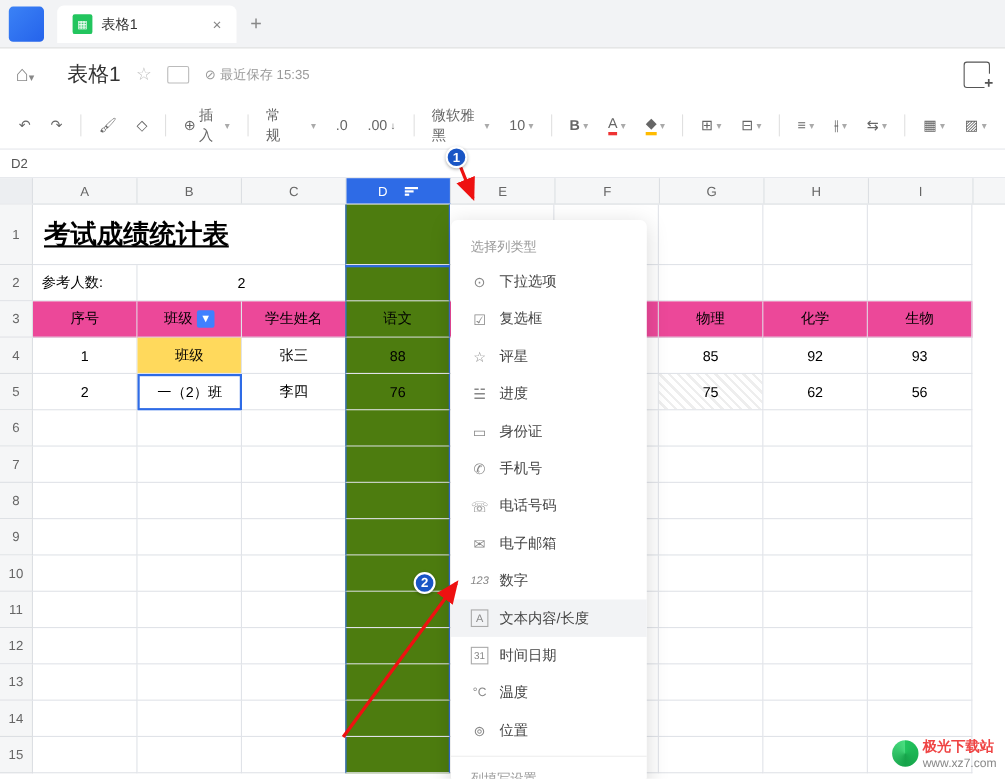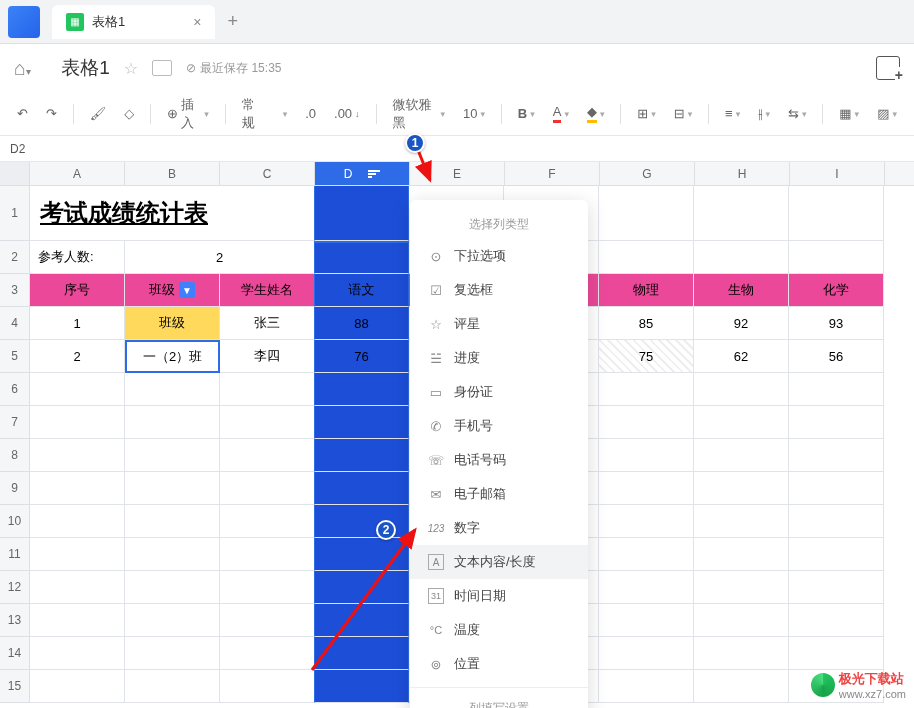--- a/index.html
+++ b/index.html
@@ -37,31 +37,31 @@
     .col-head.selected { background: #2e6be6; color: #fff; position: relative; }
     .col-head-filter { margin-left: 16px; display: flex; flex-direction: column; gap: 1px; cursor: pointer; }
     .col-head-filter span { width: 12px; height: 2px; background: #fff; }
     .col-head-filter span:nth-child(2) { width: 8px; }
     .col-head-filter span:nth-child(3) { width: 4px; }
     
     .grid-row { display: flex; height: 33px; }
     .grid-row.tall { height: 55px; }
     .row-head { width: 30px; background: #f5f6f7; border-right: 1px solid #dcdfe3; border-bottom: 1px solid #dcdfe3; display: flex; align-items: center; justify-content: center; font-size: 12px; color: #666; }
     .cell { width: 95px; border-right: 1px solid #e0e3e8; border-bottom: 1px solid #e0e3e8; display: flex; align-items: center; justify-content: center; font-size: 13px; }
-    .cell.sel-col { background: #1d4ed8; border-right-color: #2e6be6; border-left: 1px solid #2e6be6; margin-left: -1px; }
+    .cell.sel-col { background: #4d7c0f; border-right-color: #2e6be6; border-left: 1px solid #2e6be6; margin-left: -1px; }
     
     .big-title { font-size: 24px; font-weight: bold; justify-content: flex-start; padding-left: 10px; }
     .header-cell { background: #ec4899; font-weight: 500; }
     .class-cell { background: #ffd95c; }
     .filter-badge { width: 16px; height: 16px; background: #4080ff; color: #fff; font-size: 10px; display: flex; align-items: center; justify-content: center; border-radius: 2px; margin-left: 4px; }
     .hatched { background: repeating-linear-gradient(45deg, #fff, #fff 4px, #eee 4px, #eee 6px); }
     .outlined { border: 2px solid #2e6be6 !important; }
     
     .popup { position: absolute; top: 200px; left: 410px; width: 178px; background: #fff; border-radius: 6px; box-shadow: 0 4px 20px rgba(0,0,0,0.15); padding: 10px 0; z-index: 100; }
-    .popup-section { font-size: 12px; color: #999; padding: 6px 18px; text-align: center; }
+    .popup-section { font-size: 12px; color: #999; padding: 6px 18px; }
     .popup-item { display: flex; align-items: center; gap: 10px; padding: 8px 18px; font-size: 13px; color: #444; cursor: pointer; }
     .popup-item:hover, .popup-item.hover { background: #f2f3f5; }
     .popup-icon { width: 16px; height: 16px; display: flex; align-items: center; justify-content: center; color: #888; font-size: 13px; }
     .popup-divider { height: 1px; background: #eee; margin: 6px 0; }
     
     .annotation { position: absolute; pointer-events: none; z-index: 200; }
     .num-badge { width: 20px; height: 20px; border-radius: 50%; background: #1955c5; border: 2px solid #fff; color: #fff; display: flex; align-items: center; justify-content: center; font-size: 12px; font-weight: bold; box-shadow: 0 1px 3px rgba(0,0,0,0.3); }
     .arrow-svg { position: absolute; }
     
     .watermark { position: absolute; right: 8px; bottom: 8px; display: flex; align-items: center; gap: 4px; font-size: 13px; color: #888; }
@@ -198,22 +198,22 @@
     <div class="cell header-cell">序号</div>
     <div class="cell header-cell">
         <span>班级</span>
         <span class="filter-badge">▼</span>
       </div>
     <div class="cell header-cell">学生姓名</div>
     <div class="cell header-cell sel-col">语文</div>
     <div class="cell header-cell"></div>
     <div class="cell header-cell"></div>
     <div class="cell header-cell">物理</div>
+    <div class="cell header-cell">化学</div>
     <div class="cell header-cell">生物</div>
-    <div class="cell header-cell">化学</div>
   </div>
 
   <div class="grid-row">
     <div class="row-head">4</div>
     <div class="cell">1</div>
     <div class="cell class-cell">班级</div>
     <div class="cell">张三</div>
     <div class="cell sel-col">88</div>
     <div class="cell"></div>
     <div class="cell"></div>

